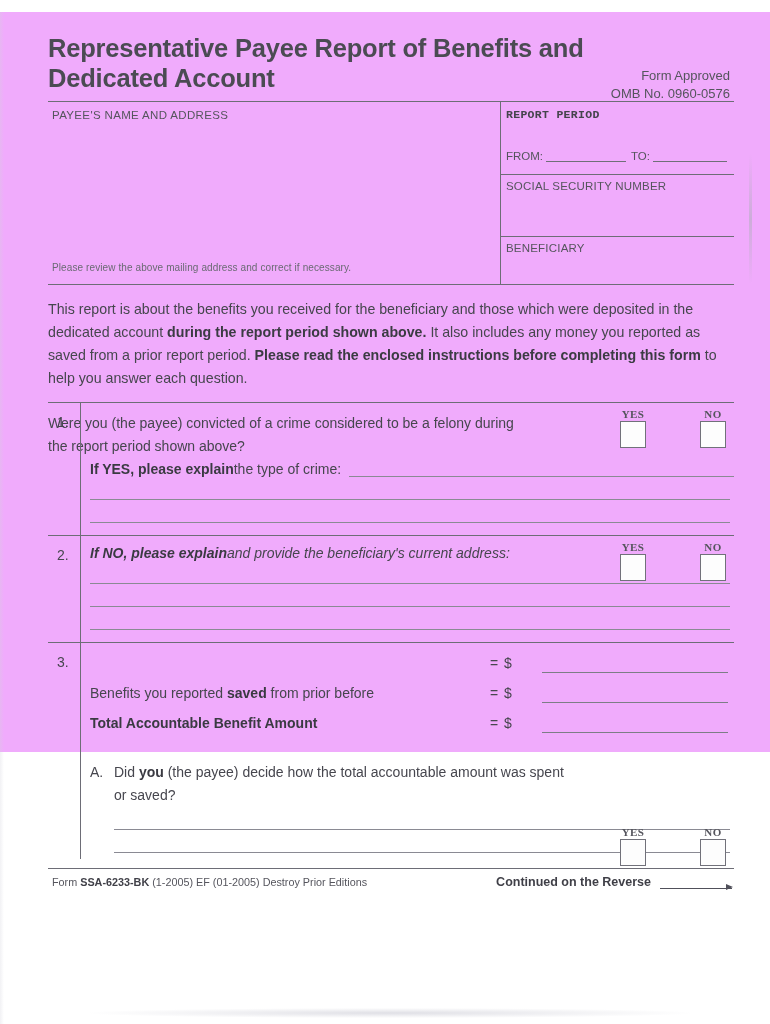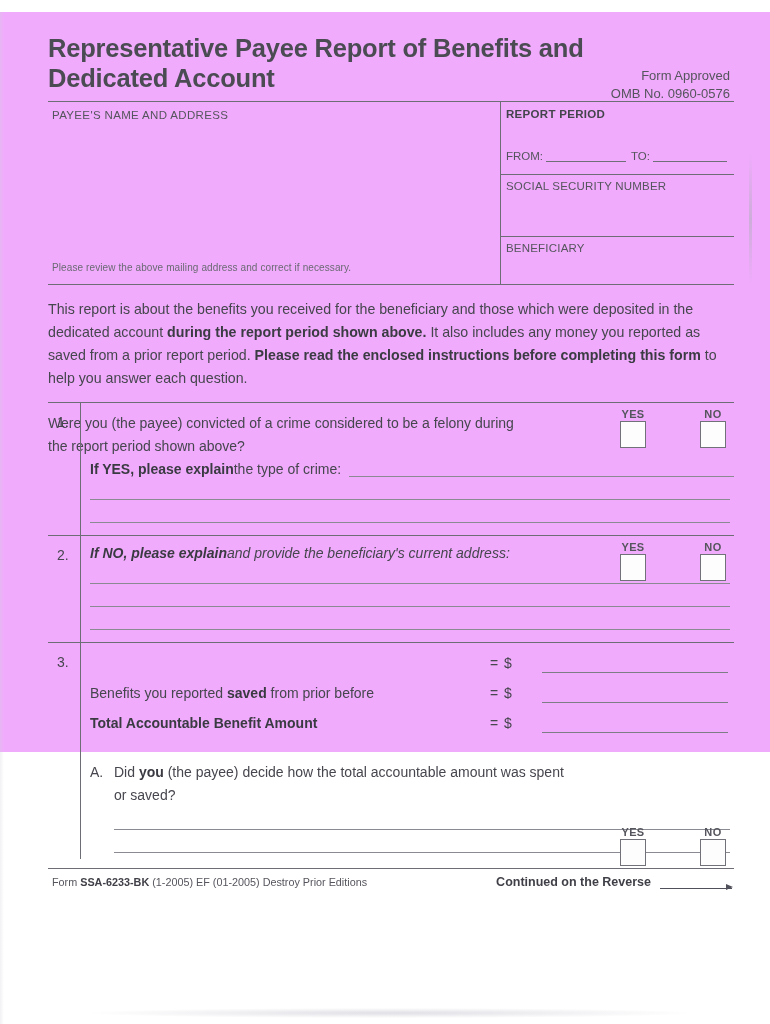--- a/index.html
+++ b/index.html
@@ -77,20 +77,21 @@
     color: #55555d;
   }
   .rp-label {
     position: absolute;
     left: 458px;
     top: 6px;
     font-size: 11.5px;
     font-weight: bold;
     letter-spacing: 0.3px;
     color: #44444c;
+    font-family: Liberation Mono, monospace;
   }
   .fromto {
     position: absolute;
     left: 458px;
     top: 48px;
     width: 226px;
     font-size: 11.5px;
     color: #55555d;
     display: flex;
     align-items: flex-end;
@@ -181,20 +182,21 @@
     font-size: 14px;
     line-height: 1.62;
     color: #46464e;
   }
 
   
   .ynbox {
     position: absolute;
     display: flex;
     gap: 54px;
+    font-family: Liberation Serif, serif;
   }
   .yn-item { text-align: center; width: 26px; }
   .yn-label {
     font-size: 11px;
     font-weight: bold;
     letter-spacing: 0.4px;
     color: #55555d;
     line-height: 1.1;
   }
   .yn-cb {

